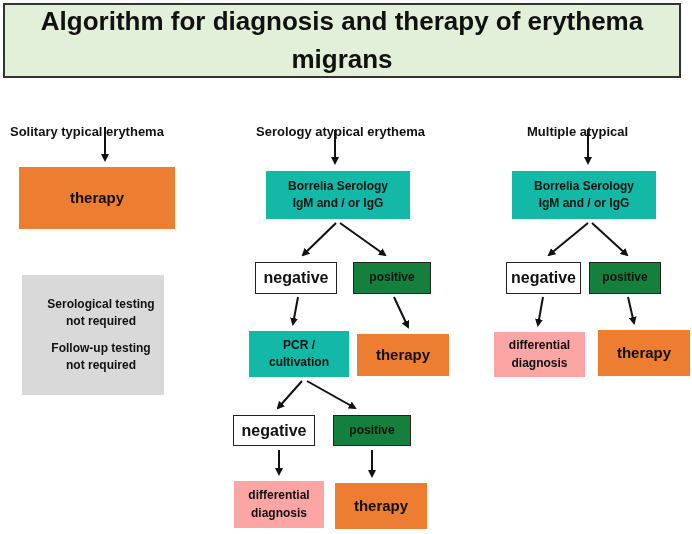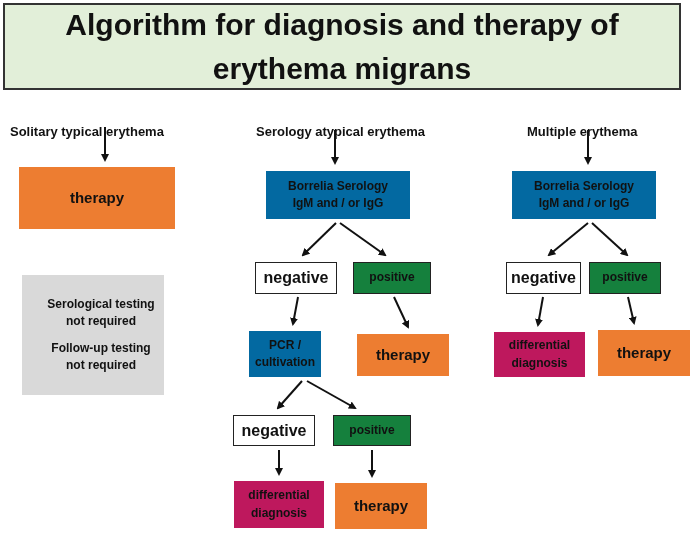--- a/index.html
+++ b/index.html
@@ -1,43 +1,43 @@
 <!DOCTYPE html>
 <html><head>
 <meta charset="utf-8">
 <style>
   html, body { margin:0; padding:0; background:#ffffff; }
   body { width:692px; height:534px; position:relative; overflow:hidden;
          font-family:"Liberation Sans", sans-serif; color:#111; }
   .box { position:absolute; display:flex; align-items:center; justify-content:center;
          text-align:center; font-weight:bold; box-sizing:border-box; line-height:1.45; }
-  .title { left:3px; top:3px; width:678px; height:87px; background:#e2efd9;
-           border:2px solid #333; font-size:30px; }
+  .title { left:3px; top:3px; width:678px; height:75px; background:#e2efd9;
+           border:2px solid #333; font-size:26px; }
   .col-head { position:absolute; font-size:13px; font-weight:bold; white-space:nowrap;margin-top:29px; }
   .therapy { background:#ed7d31; font-size:15px; }
-  .green { background:#0369a1; font-size:12px; }
+  .green { background:#14b8a6; font-size:12px; }
   .neg { background:#fff; border:1.5px solid #222; font-size:16px; }
   .pos { background:#15803d; border:1.5px solid #222; font-size:12px; }
-  .blue { background:#be185d; font-size:12px; }
+  .blue { background:#fca5a5; font-size:12px; }
   .grey { background:#d9d9d9; font-size:12px; flex-direction:column; }
   .grey p { margin:0; }
   .grey p + p { margin-top:9px; }
   svg.arrows { position:absolute; left:0; top:0; width:692px; height:534px; pointer-events:none; }
   .lbl { white-space:pre-line; }
 </style>
 </head>
 <body>
 
 <div class="box title">
     <span>Algorithm for diagnosis and therapy of erythema migrans</span>
   </div>
 
 <div class="col-head" style="left:10px;top:95px;">Solitary typical erythema</div>
 <div class="col-head" style="left:256px;top:95px;">Serology atypical erythema</div>
-<div class="col-head" style="left:527px;top:95px;">Multiple erythema</div>
+<div class="col-head" style="left:527px;top:95px;">Multiple atypical</div>
 
 <div class="box therapy" style="left:19px;top:167px;width:156px;height:62px;">
     <span>therapy</span>
   </div>
 <div class="box grey" style="left:22px;top:275px;width:142px;height:120px;padding-left:16px;">
   <p class="lbl">Serological testing
 not required</p>
   <p class="lbl">Follow-up testing
 not required</p>
 </div>
@@ -45,21 +45,21 @@
 <div class="box green" style="left:266px;top:171px;width:144px;height:48px;">
     <span class="lbl">Borrelia Serology
 IgM and / or IgG</span>
   </div>
 <div class="box neg" style="left:255px;top:262px;width:82px;height:32px;">
     <span>negative</span>
   </div>
 <div class="box pos" style="left:353px;top:262px;width:78px;height:32px;">
     <span>positive</span>
   </div>
-<div class="box green" style="left:249px;top:331px;width:72px;height:46px;">
+<div class="box green" style="left:249px;top:331px;width:100px;height:46px;">
     <span class="lbl">PCR /
 cultivation</span>
   </div>
 <div class="box therapy" style="left:357px;top:334px;width:92px;height:42px;">
     <span>therapy</span>
   </div>
 <div class="box neg" style="left:233px;top:415px;width:82px;height:31px;">
     <span>negative</span>
   </div>
 <div class="box pos" style="left:333px;top:415px;width:78px;height:31px;">

